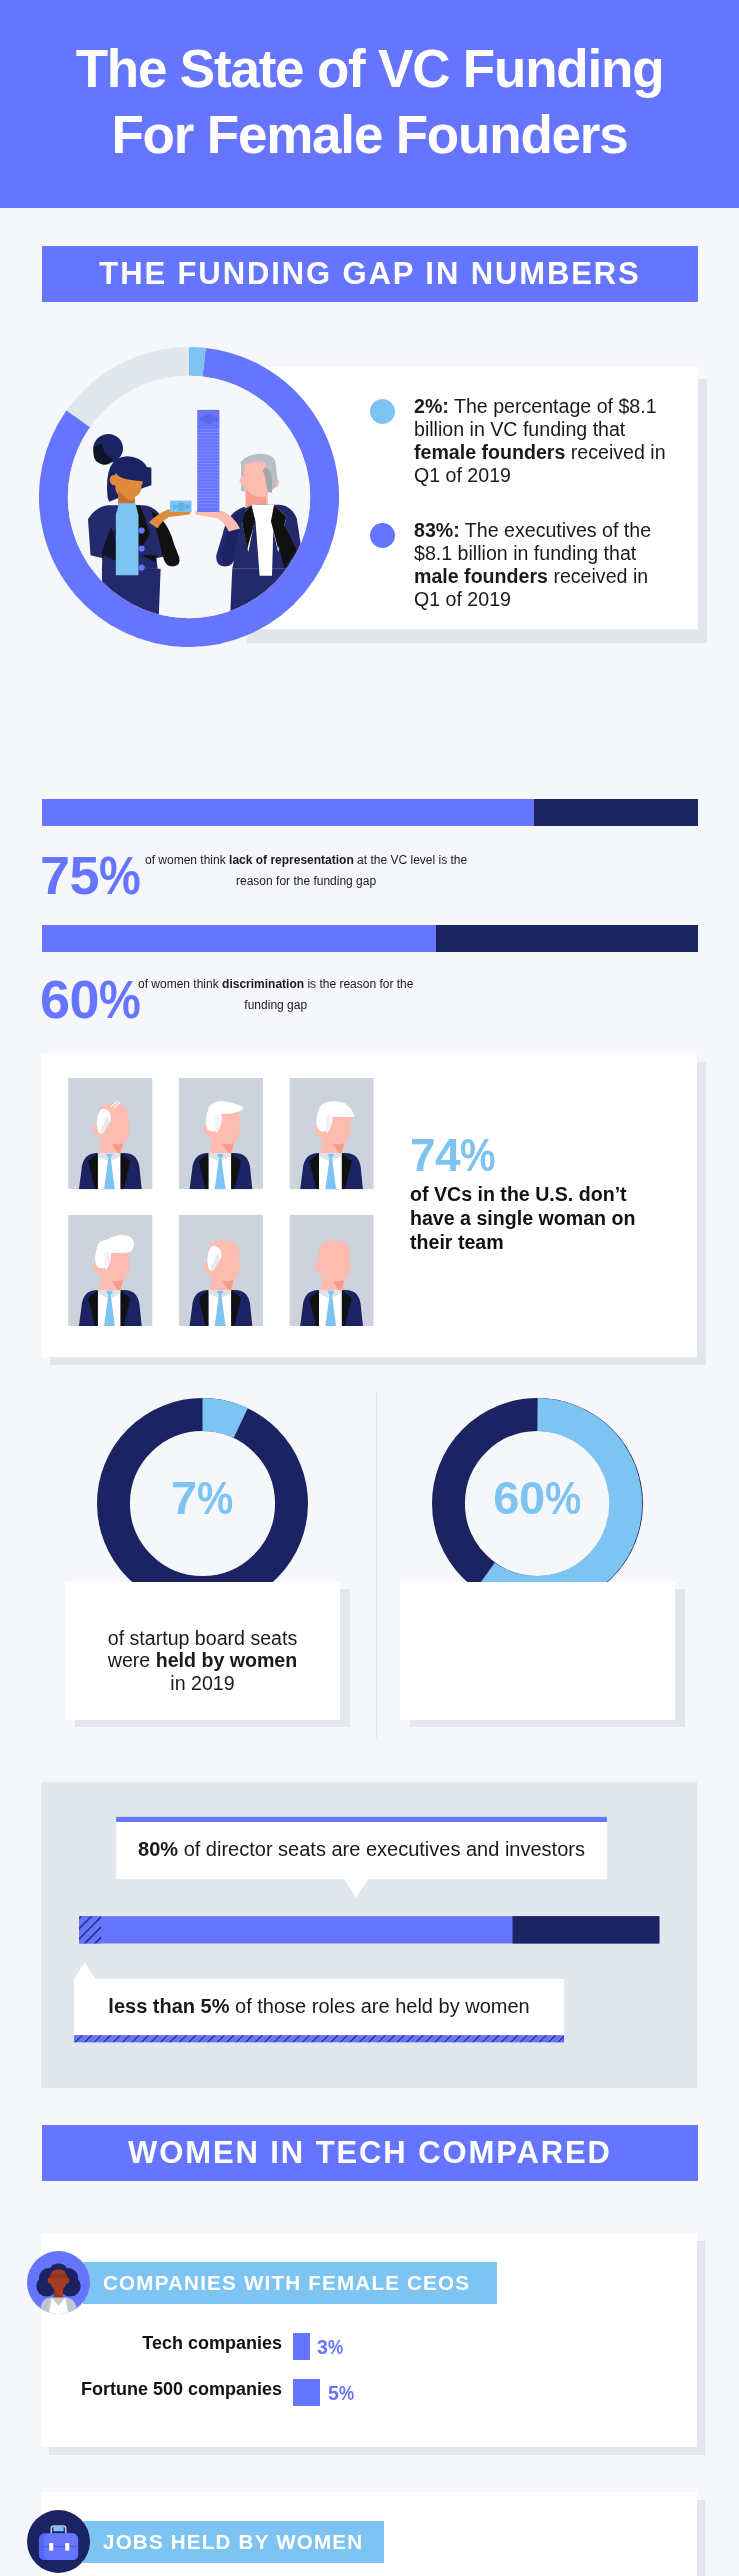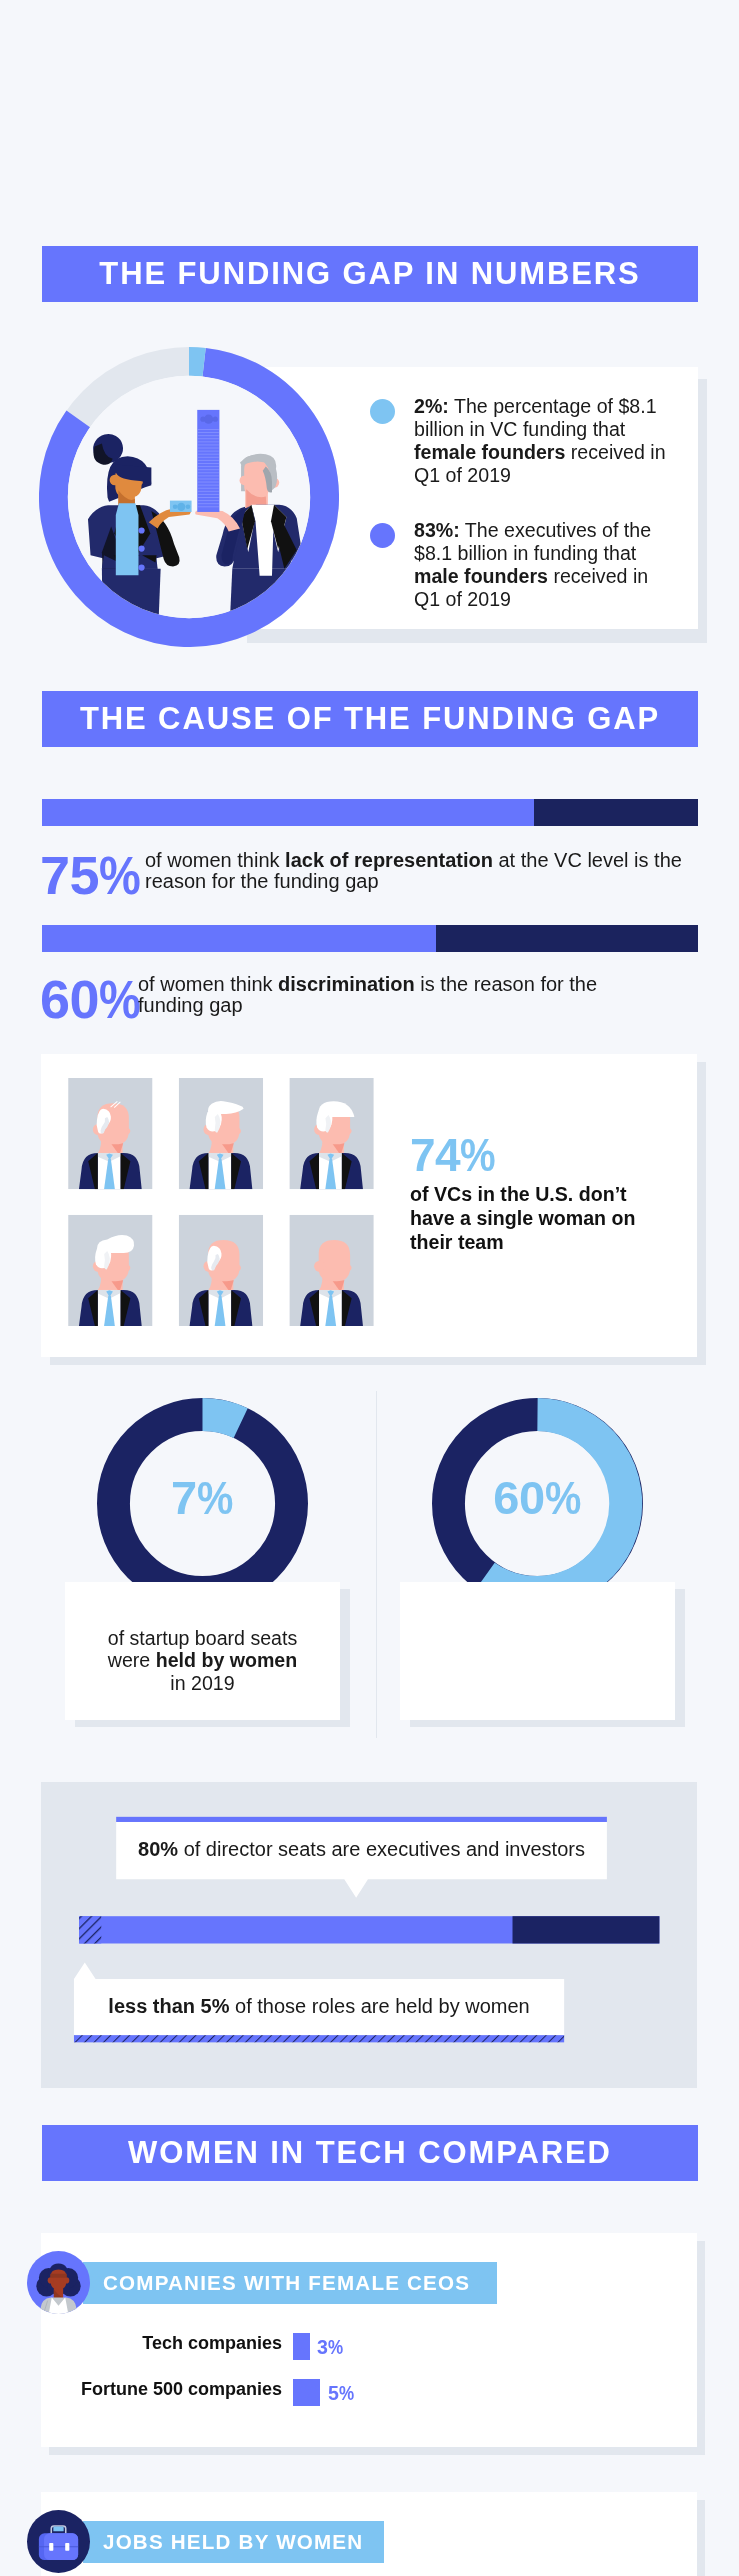--- a/index.html
+++ b/index.html
@@ -52,35 +52,41 @@
   
   .dpanel{background:#e2e7ee;}
   .dcall{background:#fff;font-size:20px;color:#1a1a1a;display:flex;align-items:center;white-space:nowrap;}
   .dcall b{font-weight:bold;}
 
   
   .pbar{left:42px;width:656px;height:27px;background:var(--navy);}
   .pbar > i{display:block;height:100%;background:var(--blue);}
   .pct-big{color:var(--blue);font-weight:bold;font-size:54px;letter-spacing:-0.5px;line-height:1;white-space:nowrap;}
   .pct-big .pcsym{display:inline-block;transform:scaleX(0.87);transform-origin:left center;margin-right:-5.2px;}
-  .cause-text{font-size:20px;line-height:21.4px;color:#1a1a1a;white-space:nowrap;}
+  .cause-text{font-size:12px;line-height:21.4px;color:#1a1a1a;white-space:nowrap;text-align:center;}
   .cause-text b{font-weight:bold;}
 
   
   .legend-row{display:flex;align-items:flex-start;}
   .legend-dot{width:25px;height:25px;border-radius:50%;flex:0 0 25px;margin-top:4.1px;}
   .legend-text{margin-left:19px;font-size:19.6px;line-height:23px;color:#1a1a1a;width:289px;white-space:nowrap;letter-spacing:0px;}
   .legend-text b{font-weight:bold;}
 
 </style>
 </head>
 <body>
 
 <div class="page" id="page">
 
+  <div class="hero abs">
+    <div class="hero-title">
+      <div>The State of VC Funding</div>
+      <div>For Female Founders</div>
+    </div>
+  </div>
 
   <div class="banner abs" style="top:246px">
     <span>THE FUNDING GAP IN NUMBERS</span>
   </div>
 
   <div class="abs cardshadow" style="left:247px;top:379px;width:460px;height:264px"></div>
   <div class="abs card" style="left:238px;top:367px;width:460px;height:262px"></div>
 
   <div class="abs" style="left:370px;top:395px;width:309px">
     <div class="legend-row">
@@ -96,23 +102,20 @@
       <div class="legend-dot" style="background:#6675fd"></div>
       <div class="legend-text">
         <div><b>83%:</b><span> The executives of the</span></div>
         <div>$8.1 billion in funding that</div>
         <div><b>male founders</b><span> received in</span></div>
         <div>Q1 of 2019</div>
       </div>
     </div>
   </div>
 
-  <div class="banner abs" style="top:691px">
-    <span>THE CAUSE OF THE FUNDING GAP</span>
-  </div>
 
   <div class="pbar abs" style="top:799px">
     <i style="width:75%"></i>
   </div>
   <div class="abs pct-big" style="left:40px;top:848px"><span>75</span><span class="pcsym">%</span></div>
   <div class="abs cause-text" style="left:145px;top:850px">
     <div><span>of women think </span><b>lack of representation</b><span> at the VC level is the</span></div>
     <div>reason for the funding gap</div>
   </div>
 

